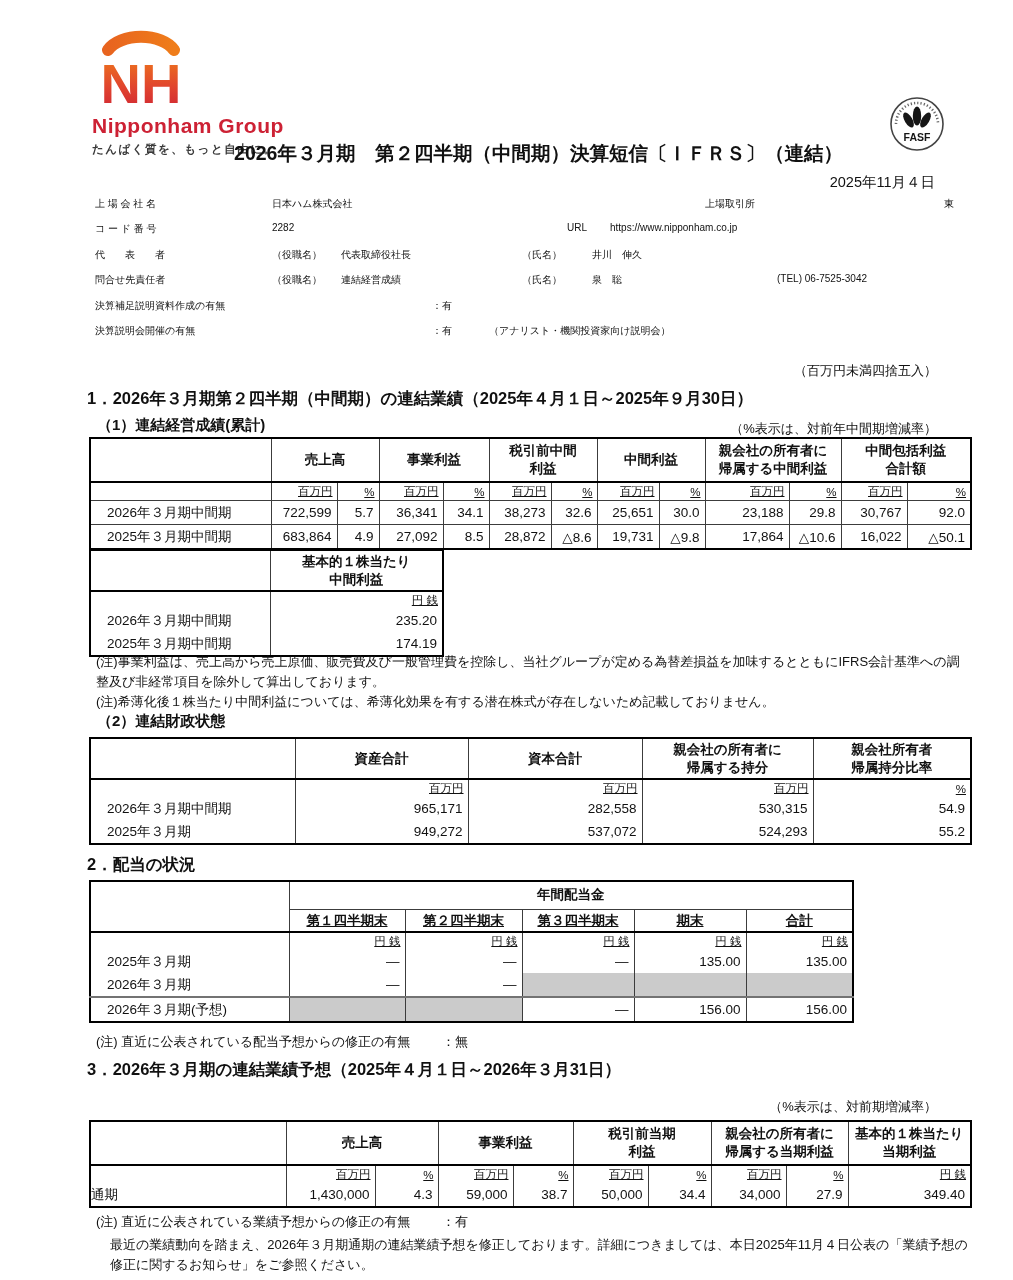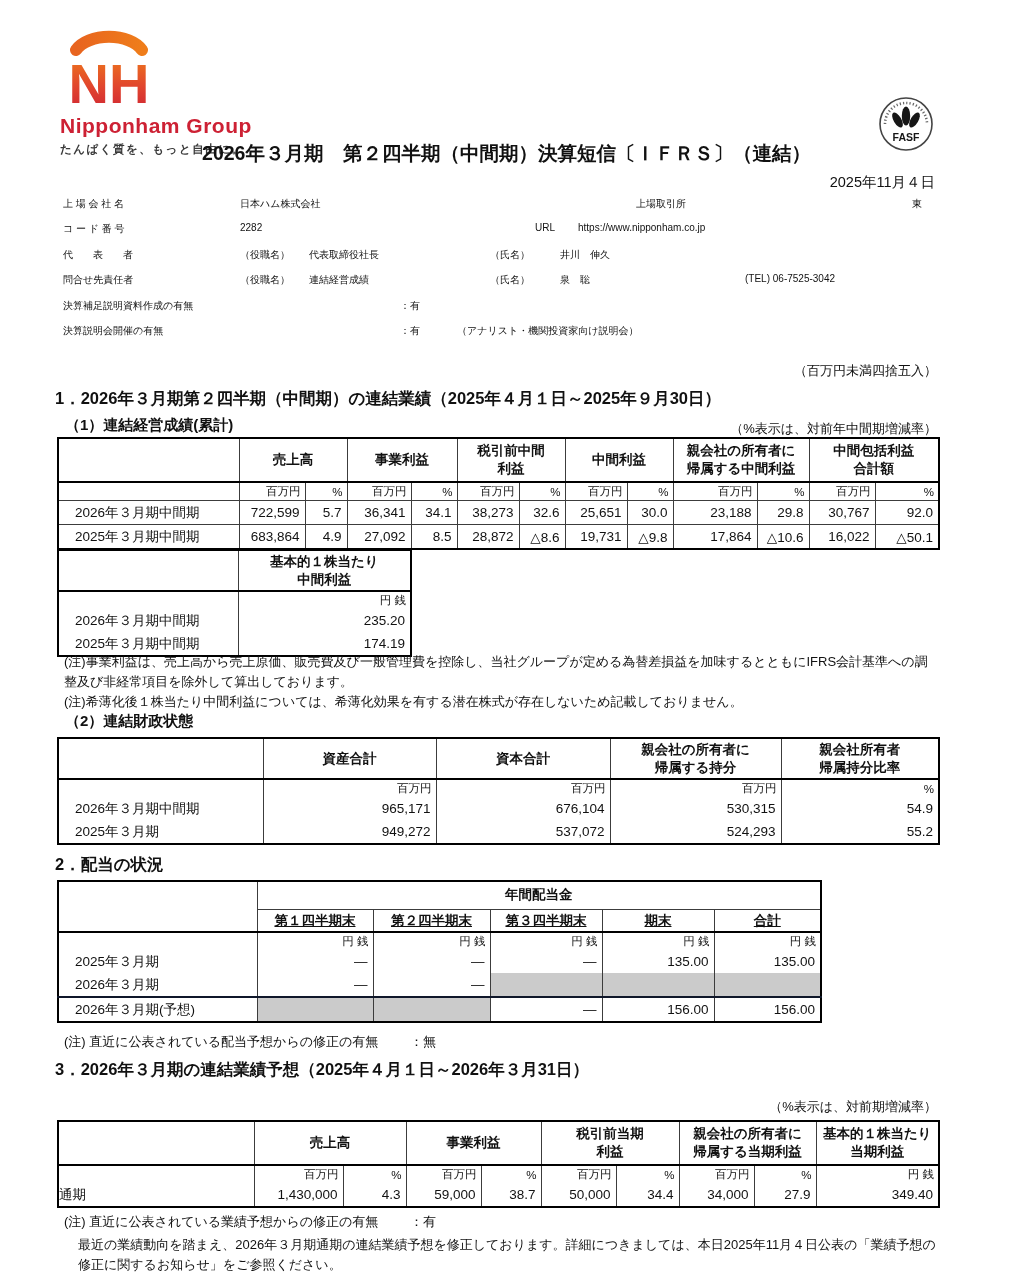--- a/index.html
+++ b/index.html
@@ -1,21 +1,21 @@
 <!DOCTYPE html>
 <html><head>
 <meta charset="utf-8">
 <style>
   html,body{margin:0;padding:0;}
   body{
     width:1013px;height:1280px;position:relative;background:#ffffff;
     font-family:"Liberation Sans","DejaVu Sans",sans-serif;color:#111;
     overflow:hidden;
   }
-  .abs{position:absolute;}
+  .abs{position:absolute;margin-left:32px;}
   
   .logo-block{left:60px;top:24px;width:240px;}
   .logo-word{color:#cd2134;font-size:21px;font-weight:bold;letter-spacing:.5px;margin-top:2px;}
   .logo-tag{color:#3a3a3a;font-size:11.5px;font-weight:bold;letter-spacing:1.5px;margin-top:4px;}
   
   .doc-title{top:140px;left:0;width:100%;text-align:center;font-size:19.5px;font-weight:bold;}
   .doc-date{top:173px;right:78px;font-size:14.5px;}
   .info{top:197px;left:63px;width:875px;font-size:10px;}
   .info .row{position:relative;height:25.4px;}
   .info .row span{position:absolute;white-space:nowrap;}
@@ -25,29 +25,29 @@
   .h2{font-size:15px;font-weight:bold;}
   .note-right{font-size:13px;}
   .notes{font-size:13px;line-height:1.55;}
   
   table{border-collapse:collapse;table-layout:fixed;}
   .t{border:2px solid #000;}
   .t th,.t td{border:1px solid #3c3c3c;overflow:hidden;}
   .t th{font-size:13.5px;font-weight:bold;text-align:center;line-height:1.3;padding:2px 1px;}
   .pre{white-space:pre-line;}
   .hsep th{border-bottom:2px solid #000;}
-  tr.unit td{font-size:11.5px;text-align:right;padding:1px 4px;height:15px;}
+  tr.unit td{font-size:11.5px;text-align:right;padding:1px 4px;height:15px;text-decoration:underline;}
   tr.data td{font-size:13.5px;text-align:right;padding:1px 5px;height:21px;white-space:nowrap;}
   td.rowlabel{text-align:left !important;padding-left:16px !important;}
   .noRowLines tr.unit td,.noRowLines tr.data td{border-top:none;border-bottom:none;}
-  .t4 tr.thick td{border-top:2px solid #0f172a;}
+  .t4 tr.thick td{border-top:2px solid #737373;}
   td.gray{background:#cbcbcb;}
   .t5 td.rowlabel{text-align:right;padding-left:0 !important;}
   
-  .stamp{left:877px;top:95px;}
+  .stamp{left:856px;top:95px;}
 </style>
 </head>
 <body>
 
 <div class="abs logo-block">
   <svg width="98" height="84" viewBox="0 0 98 84">
     <defs>
       <linearGradient id="nhGrad" x1="0" y1="0" x2="0" y2="1">
         <stop offset="0" stop-color="#ef7d1a"></stop>
           <stop offset="0.55" stop-color="#e1452e"></stop>
@@ -76,21 +76,21 @@
   </svg>
 </div>
 
 <div class="abs doc-title">2026年３月期　第２四半期（中間期）決算短信〔ＩＦＲＳ〕（連結）</div>
 <div class="abs doc-date">2025年11月４日</div>
 
 <div class="abs info">
   <div class="row">
     <span style="left:0">上 場 会 社 名</span>
     <span style="left:177px">日本ハム株式会社</span>
-    <span style="left:573px">上場取引所</span>
+    <span style="left:610px">上場取引所</span>
     <span style="right:16px">東</span>
   </div>
   <div class="row">
     <span style="left:0">コ ー ド 番 号</span>
     <span style="left:177px">2282</span>
     <span style="left:472px">URL</span>
     <span style="left:515px">https://www.nipponham.co.jp</span>
   </div>
   <div class="row">
     <span style="left:0">代　　表　　者</span>
@@ -255,21 +255,21 @@
   <tr class="unit">
     <td></td>
     <td>百万円</td>
     <td>百万円</td>
     <td>百万円</td>
     <td>%</td>
   </tr>
   <tr class="data">
     <td class="rowlabel">2026年３月期中間期</td>
     <td>965,171</td>
-    <td>676,104</td>
+    <td>282,558</td>
     <td>530,315</td>
     <td>54.9</td>
   </tr>
   <tr class="data">
     <td class="rowlabel">2025年３月期</td>
     <td>949,272</td>
     <td>537,072</td>
     <td>524,293</td>
     <td>55.2</td>
   </tr>

